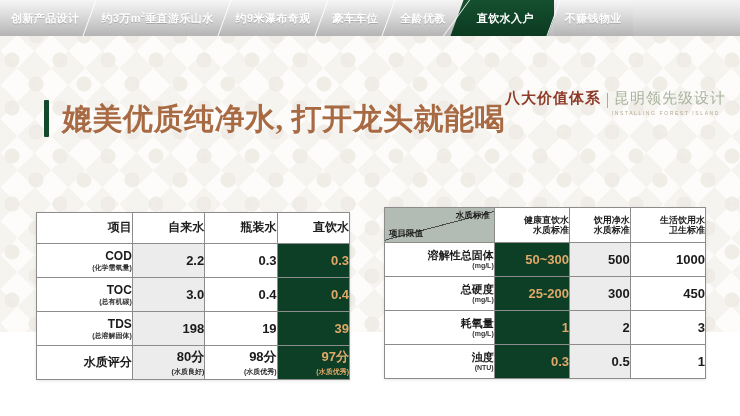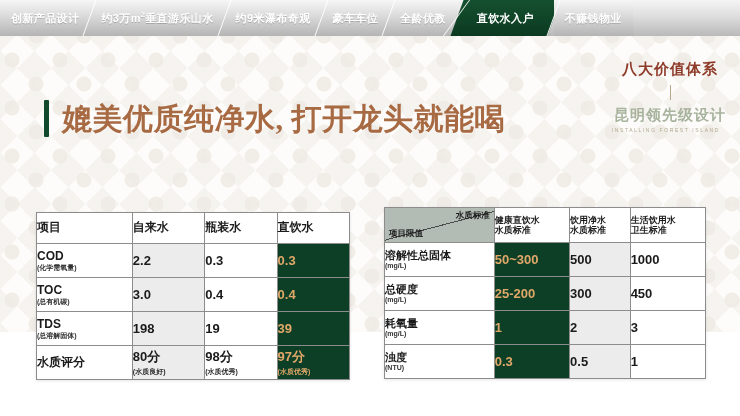--- a/index.html
+++ b/index.html
@@ -47,30 +47,30 @@
     padding:0 20px;
   }
   .nav-item.active .nav-label{transform:skewX(20deg);display:block;}
   .nav-sup{font-size:7px;vertical-align:super;line-height:0;}
 
   
   .brand{
     position:absolute;right:14px;top:60px;
     display:flex;flex-direction:column;align-items:flex-end;
   }
-  .brand-row{display:flex;align-items:center;gap:6px;flex-direction:column;}
+  .brand-row{display:flex;align-items:flex-end;gap:6px;}
   .brand-cn{
     font-family:"Liberation Serif","DejaVu Serif",serif;
     font-size:15px;font-weight:700;color:#8f3b2a;letter-spacing:1px;
   }
   .brand-sep{width:1px;height:15px;background:#b9a98c;}
   .brand-cn2{
     font-family:"Liberation Serif","DejaVu Serif",serif;
-    font-size:15px;font-weight:700;letter-spacing:1px;
-    color:#9aa88f;opacity:.85;
+    font-size:15px;font-weight:400;letter-spacing:1px;
+    color:#9aa88f;opacity:.85;margin-top:29px;
   }
   .brand-en{
     font-size:5px;letter-spacing:1.6px;color:#b3a990;
     margin-top:2px;margin-right:6px;
   }
 
   
   .headline{
     position:absolute;left:44px;top:100px;
     display:flex;align-items:stretch;gap:13px;
@@ -88,21 +88,21 @@
   .tbl-wrap{position:absolute;}
   .tbl-left{left:36px;top:212px;width:314px;}
   .tbl-right{left:384px;top:207px;width:322px;}
   table.grid{
     border-collapse:collapse;width:100%;
     background:#ffffff;
     box-shadow:0 1px 3px rgba(0,0,0,.10);
   }
   table.grid td,table.grid th{
     border:1px solid #8c8c8c;
-    text-align:left;vertical-align:middle;
+    text-align:right;vertical-align:middle;
     padding:0;
     background:#ffffff;
   }
   .hdr td{
     background:#b2bcb4;color:#1c1c1c;
     font-size:12px;font-weight:700;
     height:30px;line-height:1.15;
   }
   .tbl-right .hdr td{font-size:9px;height:34px;}
   .label-cell{

